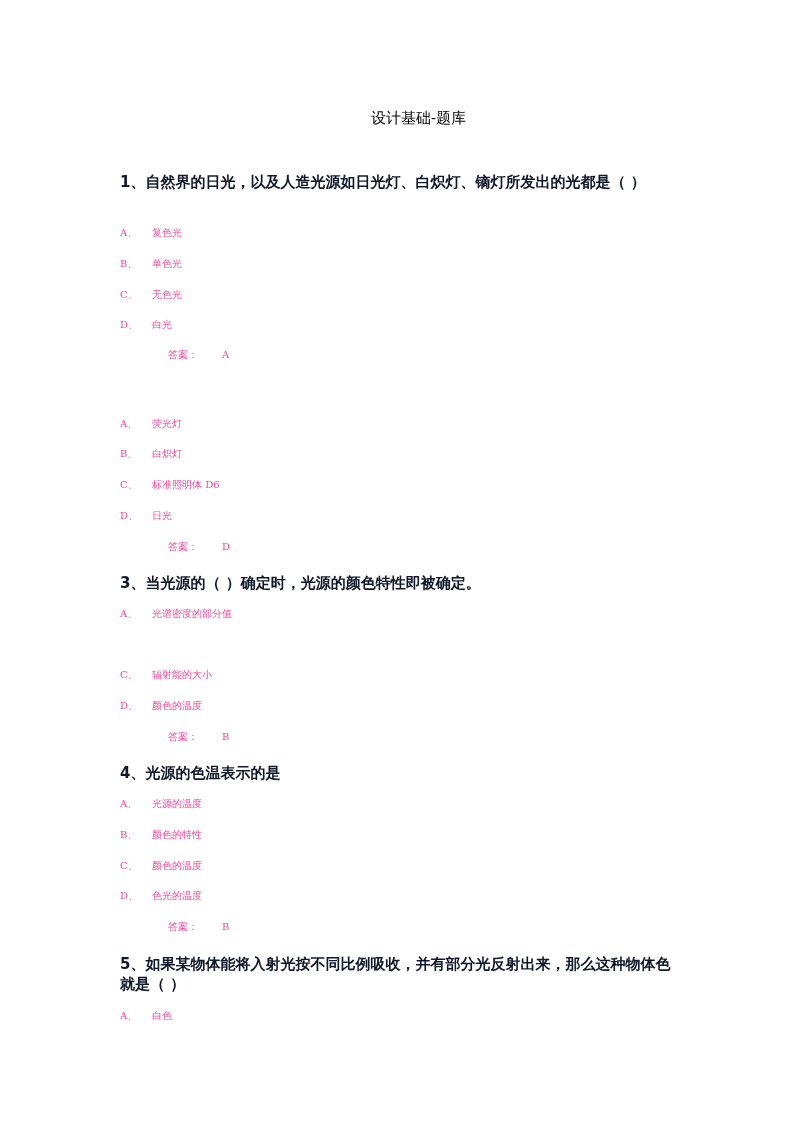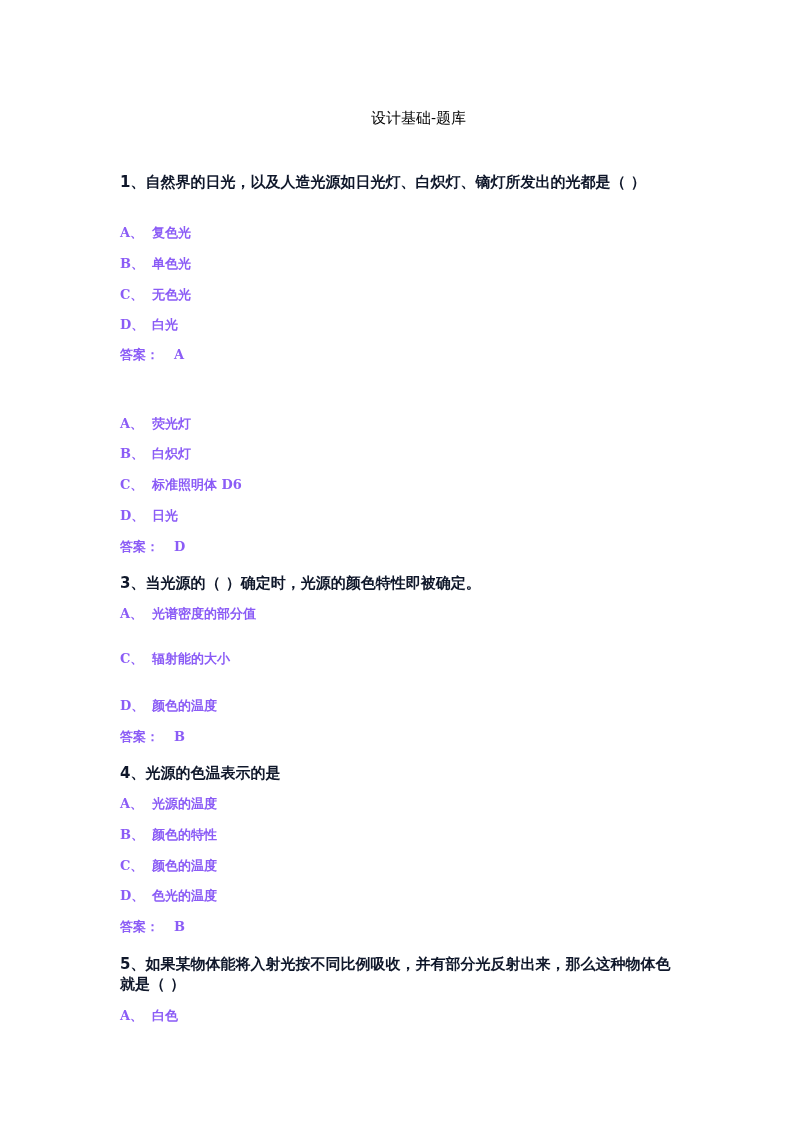--- a/index.html
+++ b/index.html
@@ -38,33 +38,33 @@
       width: 560px;
       font-family: "DejaVu Sans", "Liberation Sans", sans-serif;
       font-weight: bold;
       font-size: 15px;
       line-height: 20px;
       color: #0f172a;
     }
     .line {
       position: absolute;
       left: 120px;
-      font-size: 13px;
+      font-size: 10px;
       line-height: 20px;
-      color: #8b5cf6;
+      color: #ec4899;
       white-space: nowrap;
-      font-weight: bold;
     }
     .line .lbl {
       display: inline-block;
       width: 32px;
     }
     .ans .lbl {
       display: inline-block;
       width: 54px;
+      margin-left: 48px;
     }
   </style>
 </head>
 <body>
 
 <div class="page">
 
   <div class="title">设计基础-题库</div>
 
   <div class="q" style="top:172px;">1、自然界的日光，以及人造光源如日光灯、白炽灯、镝灯所发出的光都是（ ）</div>
@@ -75,21 +75,21 @@
   <div class="line ans" style="top:345px;"><span class="lbl">答案：</span><span>A</span></div>
 
   <div class="line" style="top:414px;"><span class="lbl">A、</span><span>荧光灯</span></div>
   <div class="line" style="top:444px;"><span class="lbl">B、</span><span>白炽灯</span></div>
   <div class="line" style="top:475px;"><span class="lbl">C、</span><span>标准照明体 D6</span></div>
   <div class="line" style="top:506px;"><span class="lbl">D、</span><span>日光</span></div>
   <div class="line ans" style="top:537px;"><span class="lbl">答案：</span><span>D</span></div>
 
   <div class="q" style="top:573px;">3、当光源的（ ）确定时，光源的颜色特性即被确定。</div>
   <div class="line" style="top:604px;"><span class="lbl">A、</span><span>光谱密度的部分值</span></div>
-  <div class="line" style="top:649px;"><span class="lbl">C、</span><span>辐射能的大小</span></div>
+  <div class="line" style="top:665px;"><span class="lbl">C、</span><span>辐射能的大小</span></div>
   <div class="line" style="top:696px;"><span class="lbl">D、</span><span>颜色的温度</span></div>
   <div class="line ans" style="top:727px;"><span class="lbl">答案：</span><span>B</span></div>
 
   <div class="q" style="top:763px;">4、光源的色温表示的是</div>
   <div class="line" style="top:794px;"><span class="lbl">A、</span><span>光源的温度</span></div>
   <div class="line" style="top:825px;"><span class="lbl">B、</span><span>颜色的特性</span></div>
   <div class="line" style="top:856px;"><span class="lbl">C、</span><span>颜色的温度</span></div>
   <div class="line" style="top:886px;"><span class="lbl">D、</span><span>色光的温度</span></div>
   <div class="line ans" style="top:917px;"><span class="lbl">答案：</span><span>B</span></div>
 

